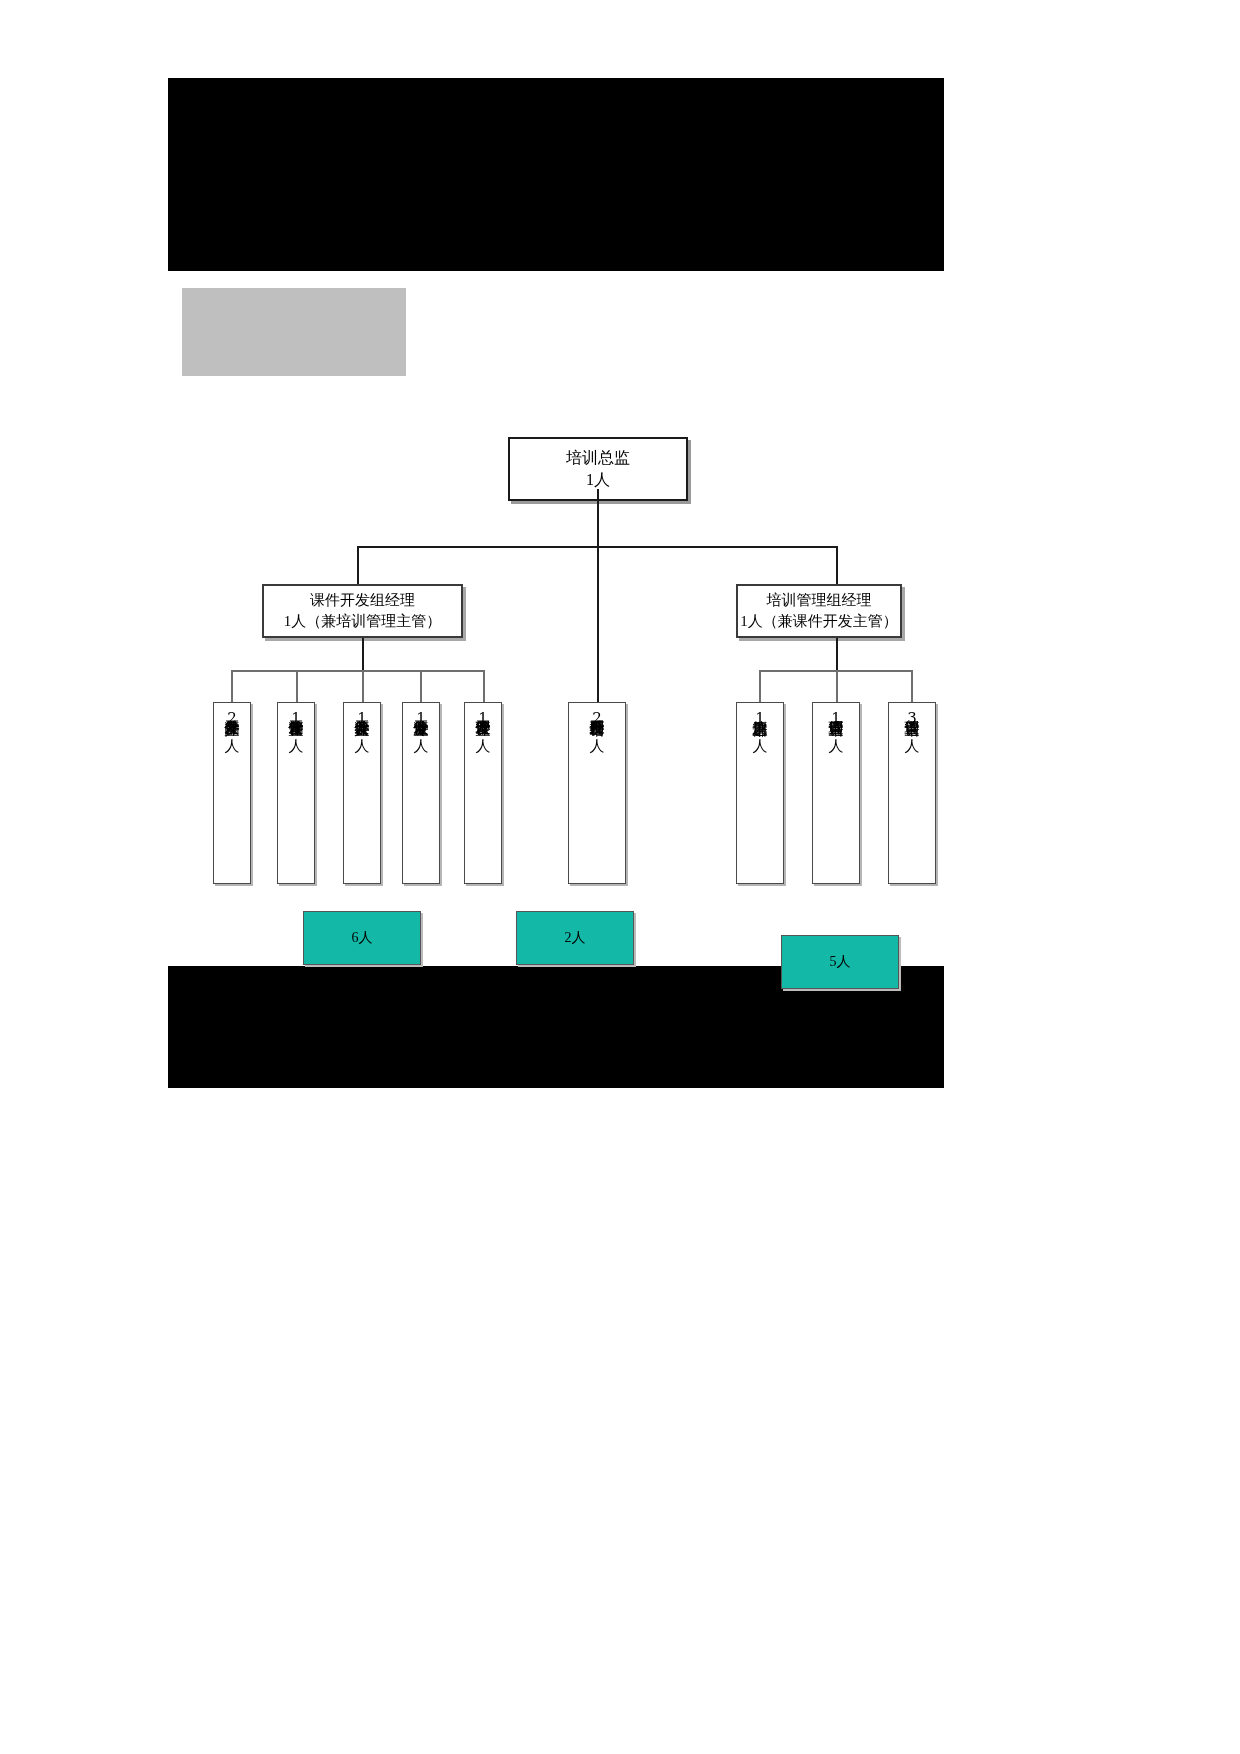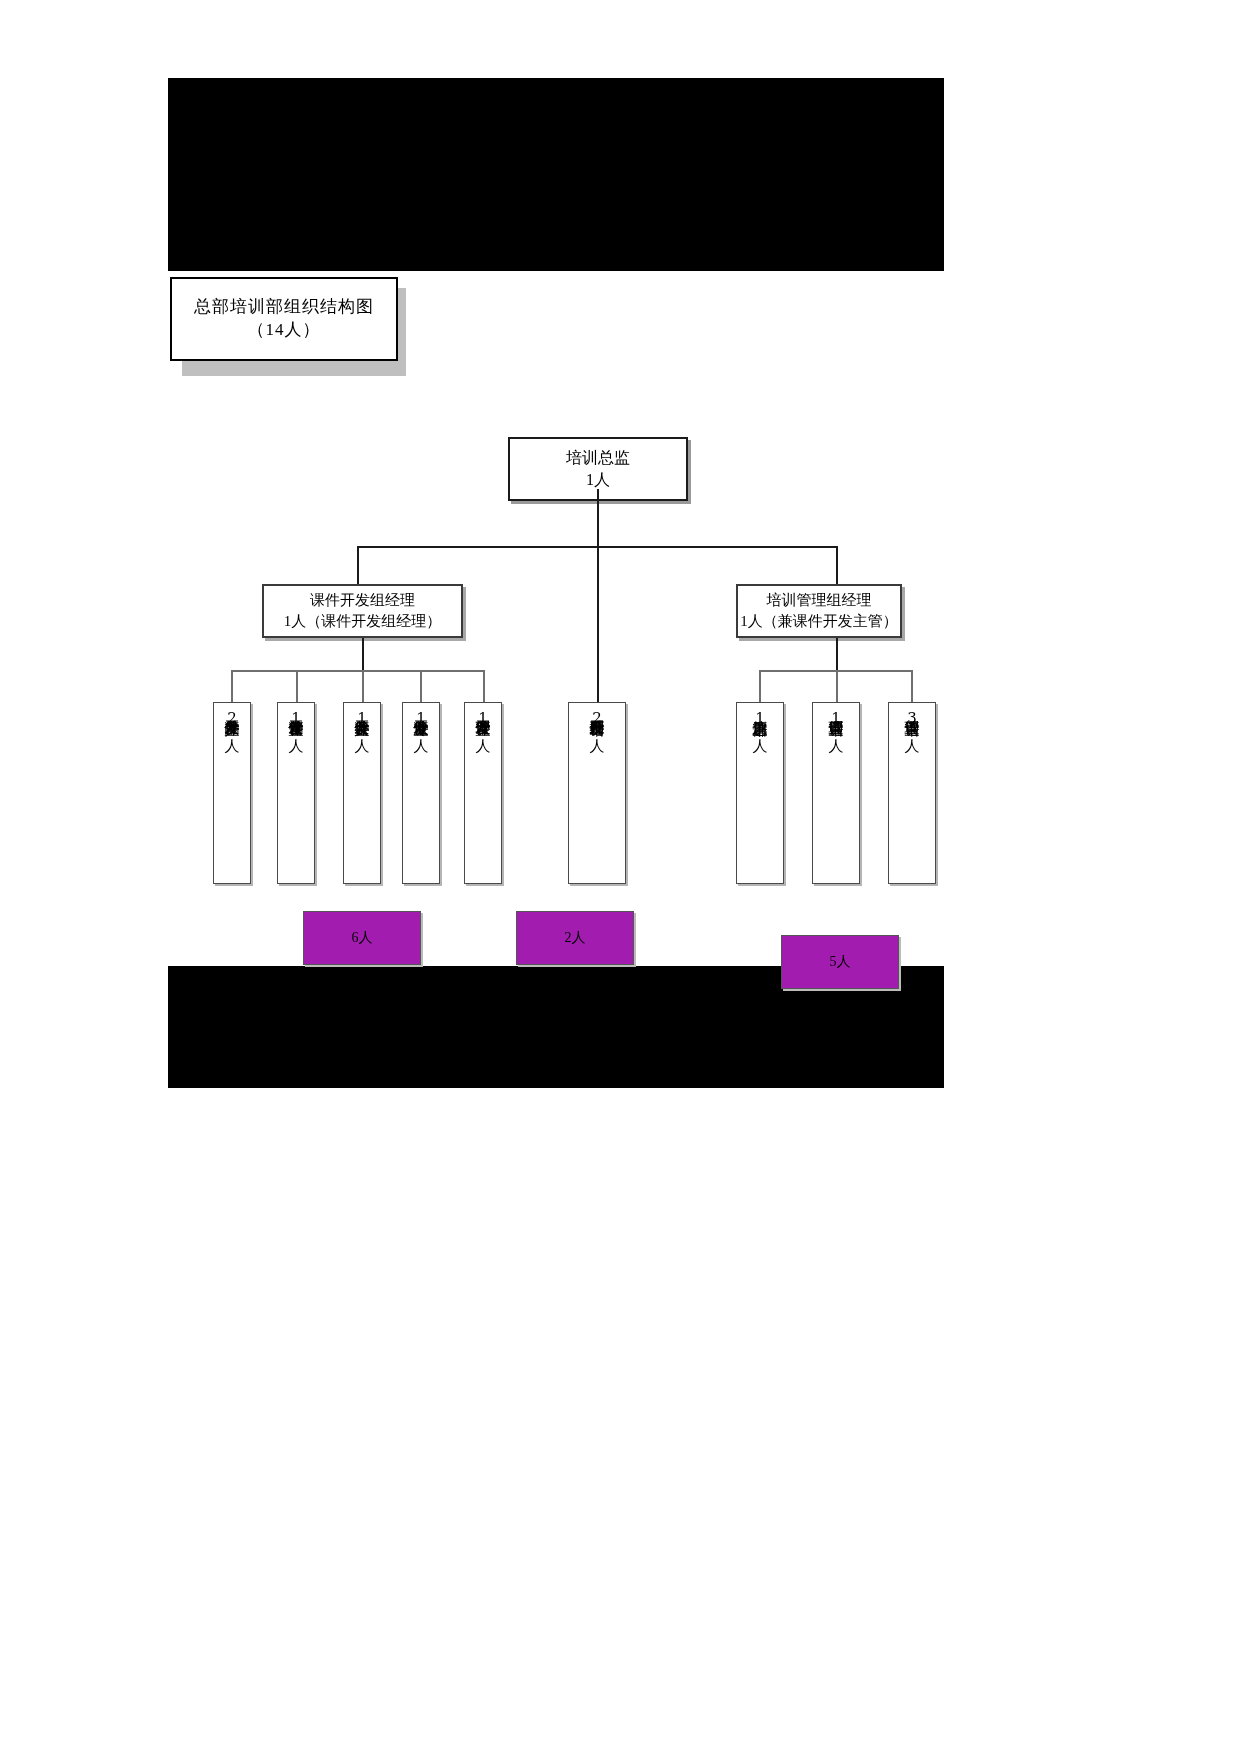--- a/index.html
+++ b/index.html
@@ -30,63 +30,59 @@
 
   
   .vnode{position:absolute;background:#ffffff;box-sizing:border-box;
          border:1px solid #4a4a4a;box-shadow:2px 2px 0 #b5b5b5;
          display:flex;align-items:flex-start;justify-content:center;padding-top:6px;}
   .vnode .vtext{writing-mode:vertical-rl;text-orientation:upright;
                 font-size:15px;line-height:1.08;letter-spacing:0px;
                 white-space:nowrap;font-family:"DejaVu Serif","Liberation Serif",serif;}
 
   
-  .sumbox{position:absolute;background:#a21caf;border:1px solid #555;
+  .sumbox{position:absolute;background:#14b8a6;border:1px solid #555;
           box-shadow:2px 2px 0 #bbb;box-sizing:border-box;
           display:flex;align-items:center;justify-content:center;}
   .sumbox .ln{font-size:14px;}
 
   
   .ln-v{position:absolute;background:#1a1a1a;width:2px;}
   .ln-h{position:absolute;background:#1a1a1a;height:2px;}
   .ln-v.light{background:#6f6f6f;width:2px;}
   .ln-h.light{background:#6f6f6f;height:2px;}
 </style>
 </head>
 <body>
 
 <div class="page">
 
   <div class="band band-top"></div>
   <div class="band band-bottom"></div>
 
   <div class="title-shadow"></div>
-  <div class="title-box">
-    <div class="title-line">总部培训部组织结构图</div>
-    <div class="title-line">（14人）</div>
-  </div>
 
   <div class="node b-thick" style="left:508px;top:437px;width:180px;height:64px;">
     <div class="ln">培训总监</div>
     <div class="ln">1人</div>
   </div>
 
   <div class="ln-v" style="left:597px;top:489px;width:2px;height:57px;"></div>
 
   <div class="ln-h" style="left:357px;top:546px;width:480px;height:2px;"></div>
 
   <div class="ln-v" style="left:357px;top:546px;width:2px;height:40px;"></div>
 
   <div class="ln-v" style="left:836px;top:546px;width:2px;height:40px;"></div>
 
   <div class="ln-v" style="left:597px;top:546px;width:2px;height:156px;"></div>
 
   <div class="node b-mid" style="left:262px;top:584px;width:201px;height:54px;">
     <div class="ln sm">课件开发组经理</div>
-    <div class="ln sm">1人（课件开发组经理）</div>
+    <div class="ln sm">1人（兼培训管理主管）</div>
   </div>
 
   <div class="node b-mid" style="left:736px;top:584px;width:166px;height:54px;">
     <div class="ln sm">培训管理组经理</div>
     <div class="ln sm">1人（兼课件开发主管）</div>
   </div>
 
   <div class="ln-v" style="left:362px;top:638px;width:2px;height:32px;"></div>
   <div class="ln-h light" style="left:231px;top:670px;width:252px;height:2px;"></div>
   <div class="ln-v light" style="left:231px;top:670px;width:2px;height:32px;"></div>

